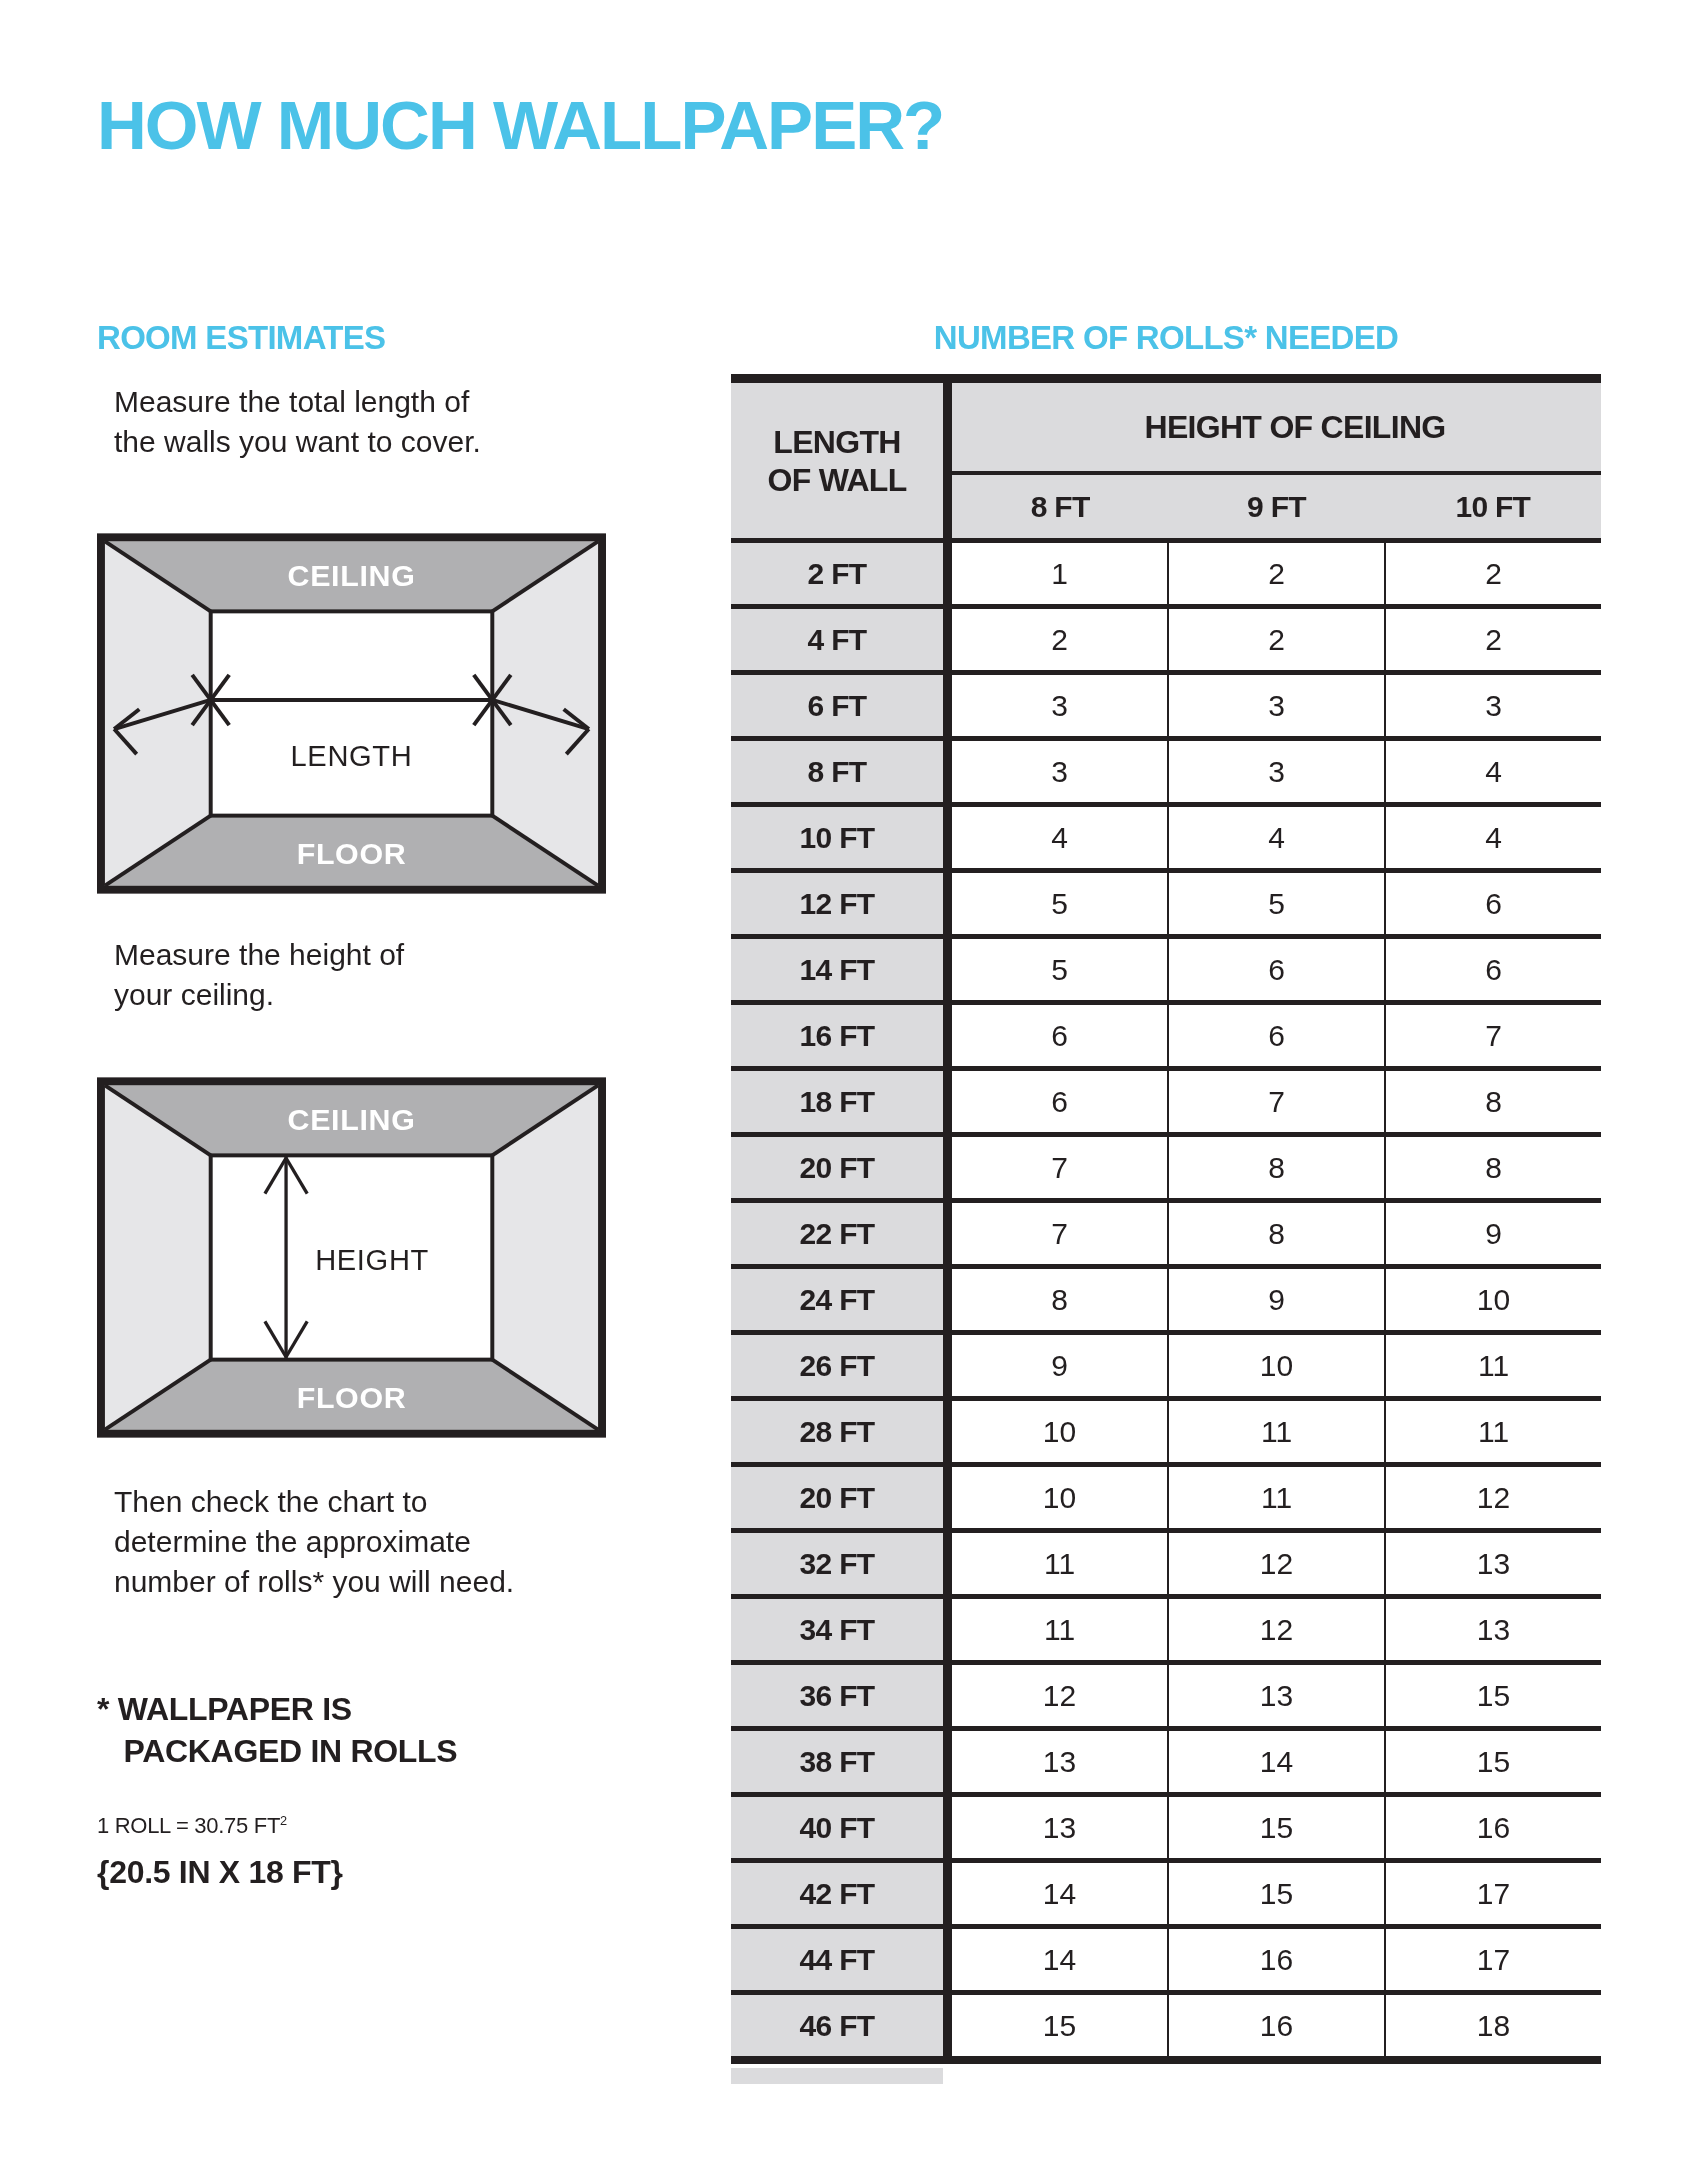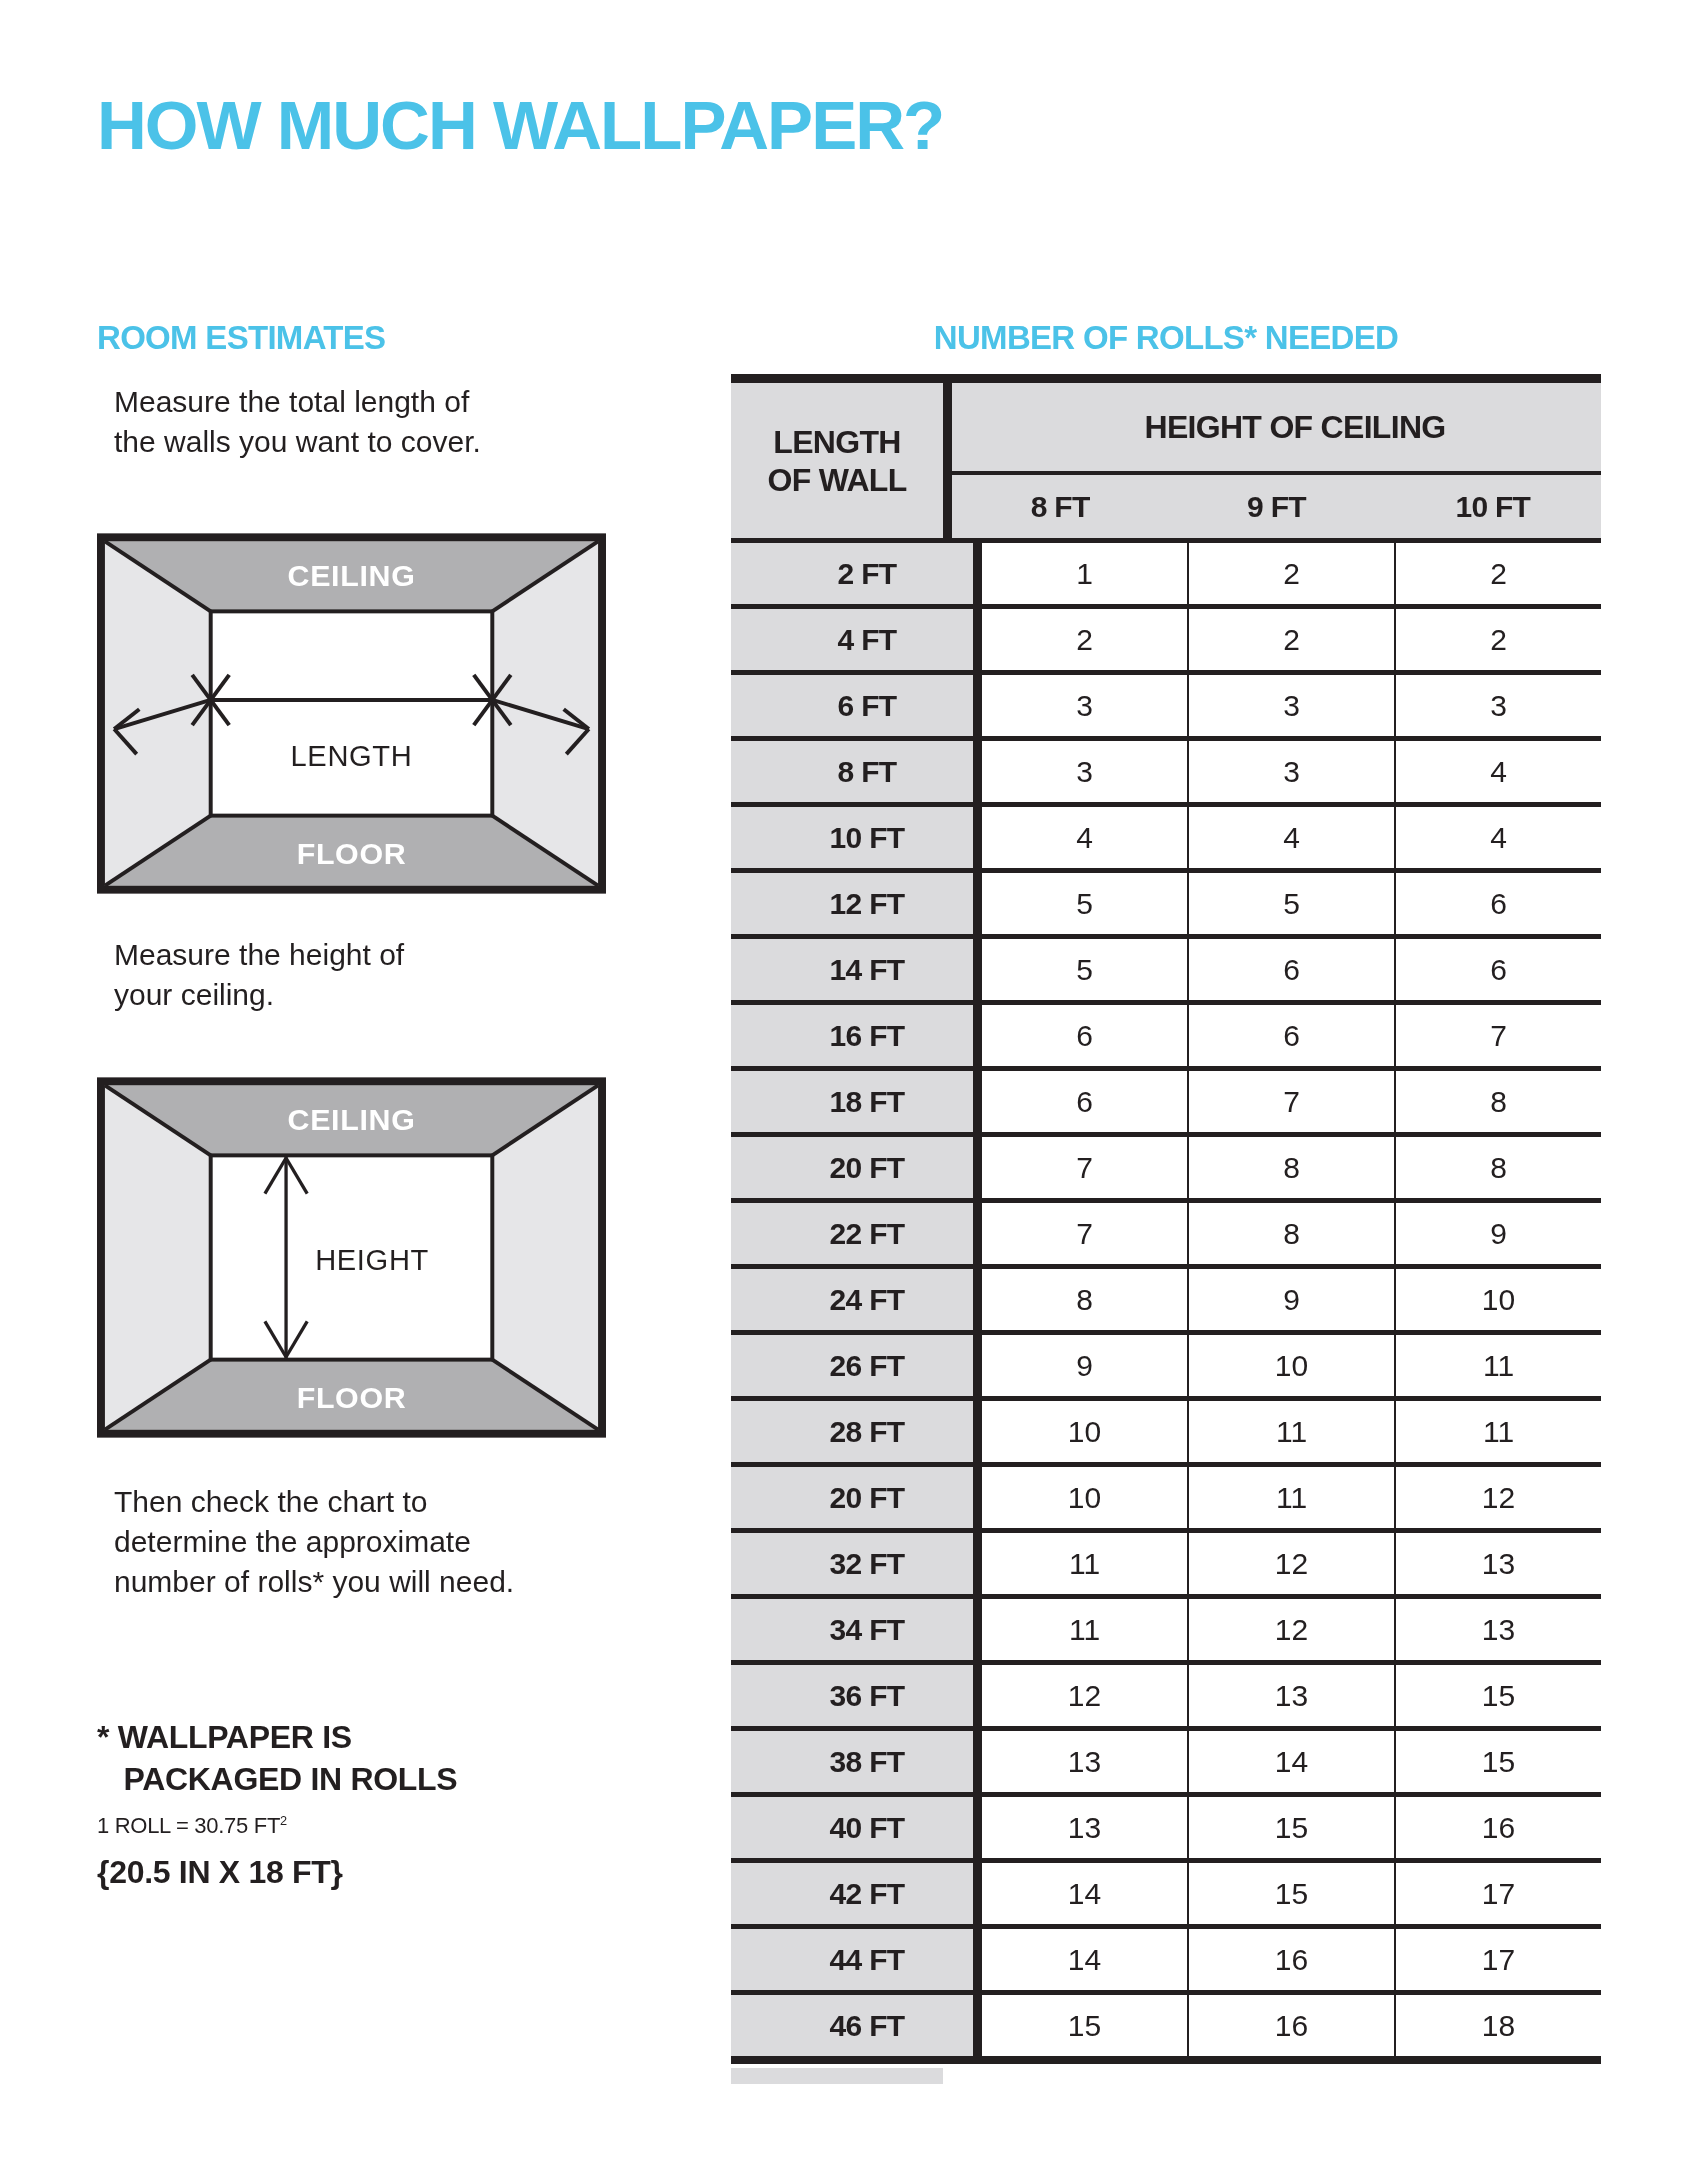--- a/index.html
+++ b/index.html
@@ -21,21 +21,21 @@
     position:absolute;top:319px;font-size:33px;font-weight:700;
     color:var(--blue);letter-spacing:-0.7px;white-space:nowrap;
   }
   #room-estimates{left:97px;}
   #rolls-needed{left:731px;width:870px;text-align:center;}
   .para{position:absolute;left:114px;font-size:30px;line-height:40px;}
   .para span{display:block;}
   #para1{top:382px;}
   #para2{top:935px;}
   #para3{top:1482px;}
-  .note{position:absolute;left:97px;top:1688px;font-size:32px;font-weight:700;line-height:42px;letter-spacing:-0.3px;margin-top:28px;}
+  .note{position:absolute;left:97px;top:1688px;font-size:32px;font-weight:700;line-height:42px;letter-spacing:-0.3px;}
   .note .indent{padding-left:26.5px;}
   .rolleq{position:absolute;left:97px;top:1813px;font-size:22px;font-weight:400;letter-spacing:-0.3px;white-space:nowrap;}
   .rolleq sup{font-size:0.58em;vertical-align:super;line-height:0;}
   .rolldims{position:absolute;left:97px;top:1854px;font-size:32px;font-weight:700;letter-spacing:-0.3px;white-space:nowrap;}
   .diagram{position:absolute;left:97px;width:509px;height:361px;text-align:center;}
   #diagram-length{top:533px;}
   #diagram-height{top:1077px;}
   .diagram svg{display:block;width:100%;height:100%;}
   .diagram text{font-family:"Liberation Sans","DejaVu Sans",sans-serif;}
 
@@ -49,21 +49,21 @@
     font-weight:700;font-size:32px;line-height:38px;letter-spacing:-0.7px;text-align:center;
   }
   .hright{flex:1;background:var(--gray);display:flex;flex-direction:column;}
   .hgroup{height:88px;border-bottom:4px solid var(--ink);display:flex;align-items:center;justify-content:center;font-weight:700;font-size:32px;letter-spacing:-0.7px;padding-left:37px;}
   .hsub{flex:1;display:flex;}
   .hcell{flex:1;display:flex;align-items:center;justify-content:center;font-weight:700;font-size:30px;letter-spacing:-0.7px;}
   .trow{display:flex;height:61px;border-bottom:5.3px solid var(--ink);}
   .trow:last-child{border-bottom-width:8px;}
   .rlabel{
     width:212px;flex:0 0 212px;background:var(--gray);border-right:9.3px solid var(--ink);
-    display:flex;align-items:center;justify-content:center;font-weight:700;font-size:30px;letter-spacing:-0.7px;padding-left:30px;
+    display:flex;align-items:center;justify-content:center;font-weight:700;font-size:30px;letter-spacing:-0.7px;
   }
   .rcell{flex:1;display:flex;align-items:center;justify-content:center;font-size:30px;background:#fff;}
   .rcell + .rcell{border-left:2.6px solid var(--ink);}
   .stub{position:absolute;left:731px;top:2068px;width:212px;height:16px;background:var(--gray);}
 </style>
 </head>
 <body>
 
 <div class="page">
 

